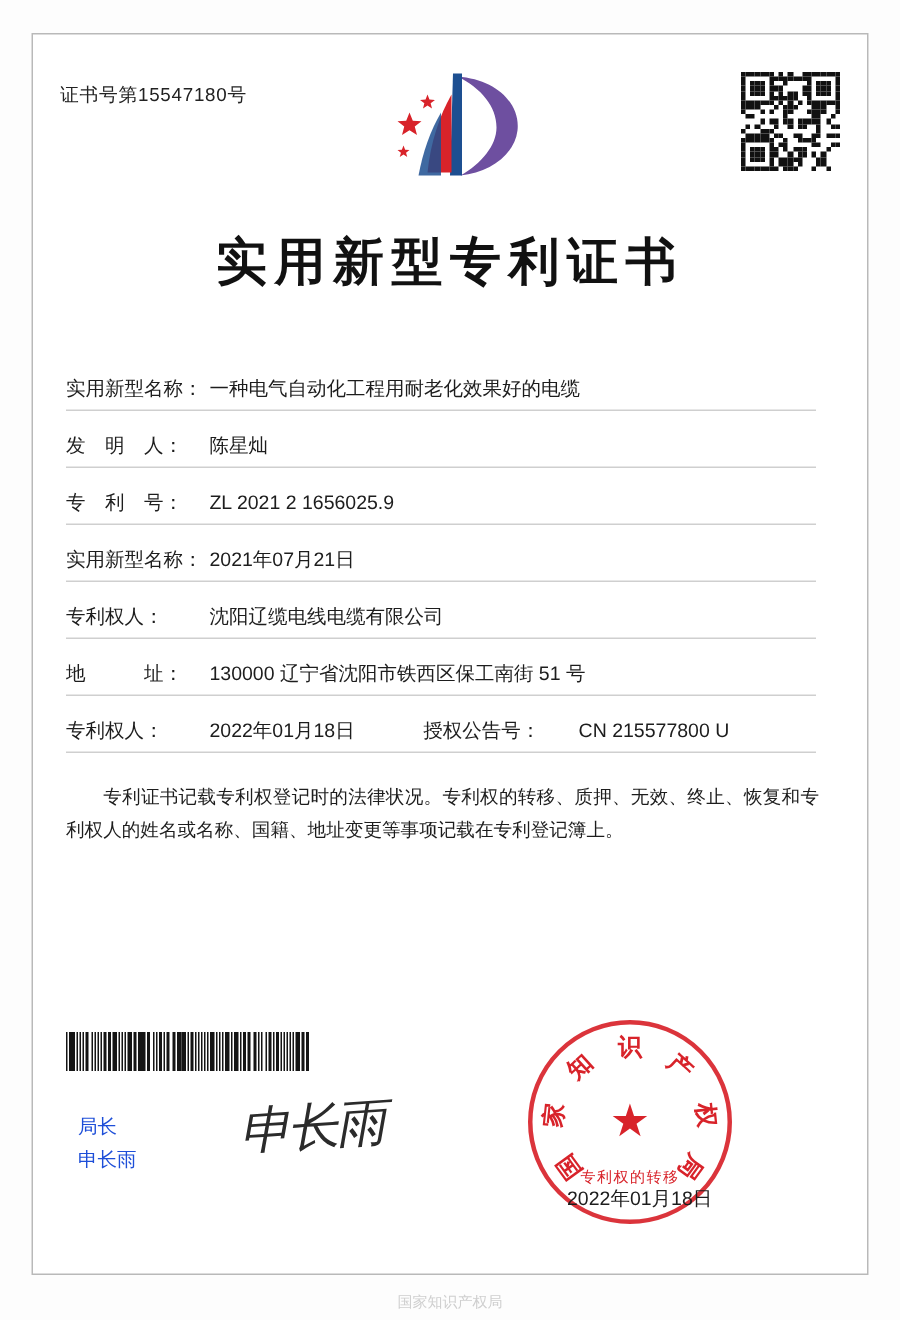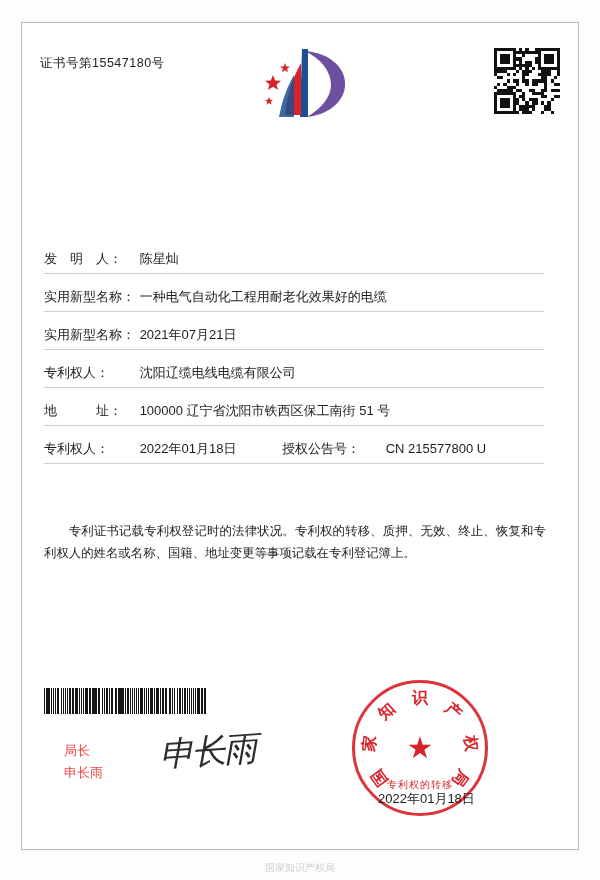--- a/index.html
+++ b/index.html
@@ -150,22 +150,21 @@
     background: #151515;
     height: 100%;
   }
   
   .sig-label {
     position: absolute;
     left: 52px;
     top: 740px;
     font-size: 13px;
     line-height: 22px;
-    color: #ef4444;
-    margin-left: 12px;
+    color: #1d4ed8;
   }
   .sig-hand {
     position: absolute;
     left: 160px;
     top: 728px;
     width: 120px;
     height: 58px;
     font-family: "DejaVu Serif", "Liberation Serif", serif;
     font-size: 34px;
     color: #2b2b2b;
@@ -715,45 +714,51 @@
         <i style="background: transparent;"></i>
         <i style="background: rgb(17, 17, 17);"></i>
         <i style="background: transparent;"></i>
         <i style="background: transparent;"></i>
         <i style="background: rgb(17, 17, 17);"></i>
         <i style="background: transparent;"></i>
         <i style="background: transparent;"></i>
       </div>
   </div>
 
+  <div class="title">实用新型专利证书</div>
 
   <div class="fields">
+    <div class="field-row">
+      <span class="field-label">实用新型名称：</span>
+      <span class="field-value">一种电气自动化工程用耐老化效果好的电缆</span>
+      <span class="underline"></span>
+    </div>
     <div class="field-row">
       <span class="field-label">发　明　人：</span>
       <span class="field-value">陈星灿</span>
       <span class="underline"></span>
     </div>
     <div class="field-row">
-      <span class="field-label">实用新型名称：</span>
-      <span class="field-value">一种电气自动化工程用耐老化效果好的电缆</span>
+      <span class="field-label">专　利　号：</span>
+      <span class="field-value">ZL 2021 2 1656025.9</span>
       <span class="underline"></span>
     </div>
     <div class="field-row">
       <span class="field-label">实用新型名称：</span>
       <span class="field-value">2021年07月21日</span>
       <span class="underline"></span>
     </div>
     <div class="field-row">
       <span class="field-label">专利权人：</span>
       <span class="field-value">沈阳辽缆电线电缆有限公司</span>
       <span class="underline"></span>
     </div>
     <div class="field-row">
       <span class="field-label">地　　　址：</span>
-      <span class="field-value">100000 辽宁省沈阳市铁西区保工南街 51 号</span>
+      <span class="field-value">130000 辽宁省沈阳市铁西区保工南街 51 号</span>
       <span class="underline"></span>
     </div>
     <div class="field-row row-split">
       <span class="field-label">专利权人：</span>
       <span class="field-value">2022年01月18日</span>
       <span class="field-label2">授权公告号：</span>
       <span class="field-value">CN 215577800 U</span>
       <span class="underline"></span>
     </div>
   </div>

